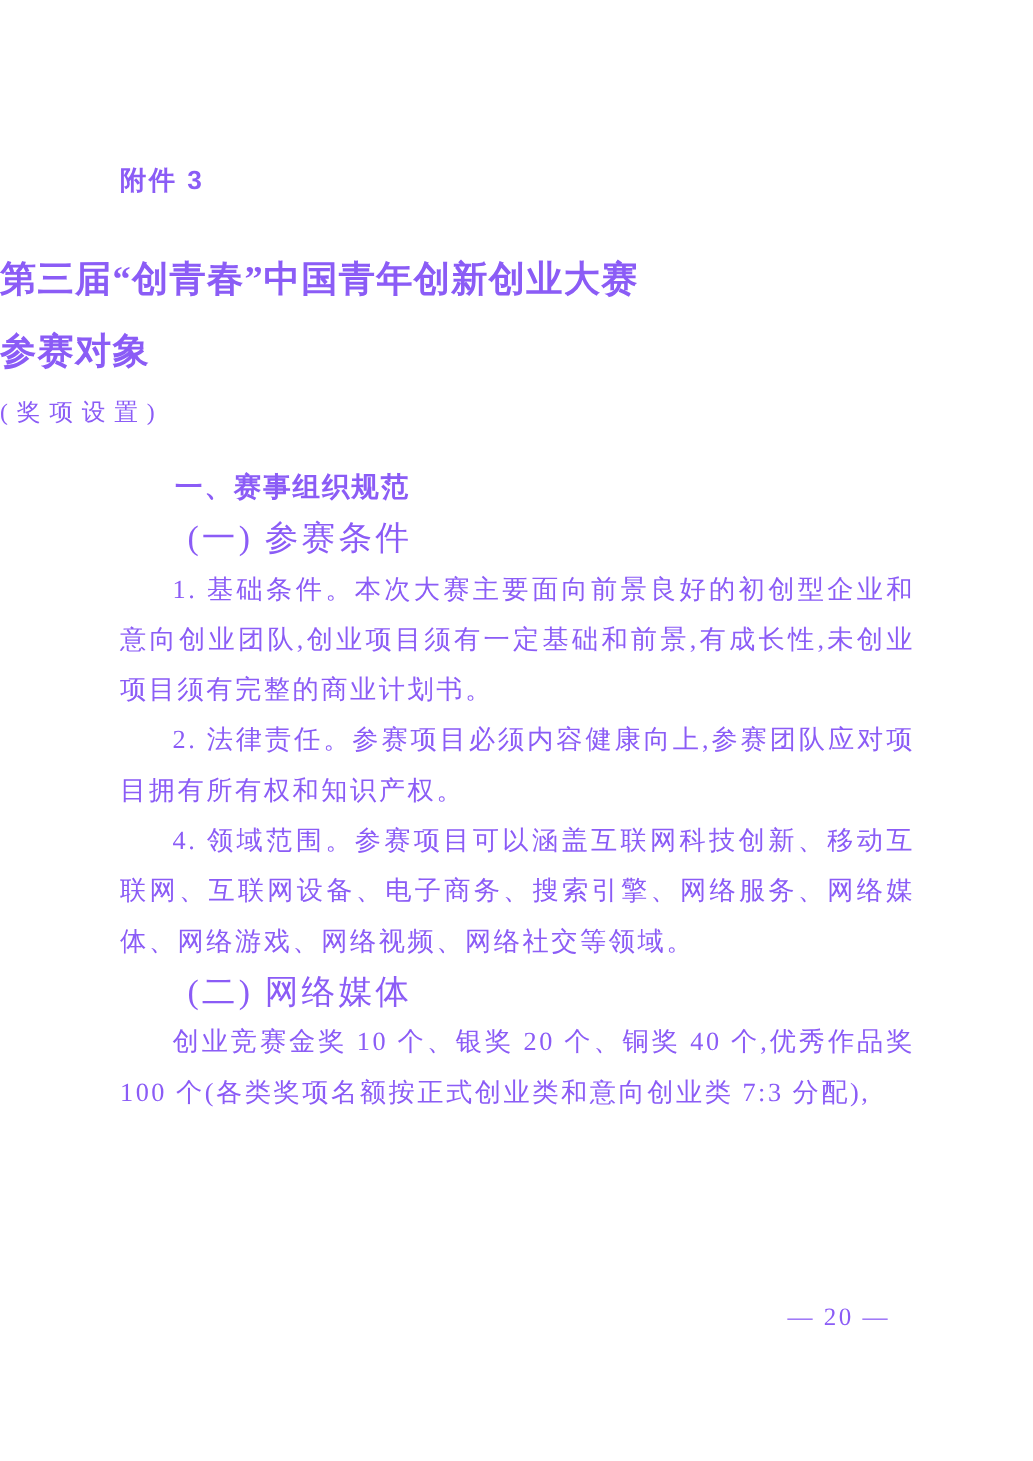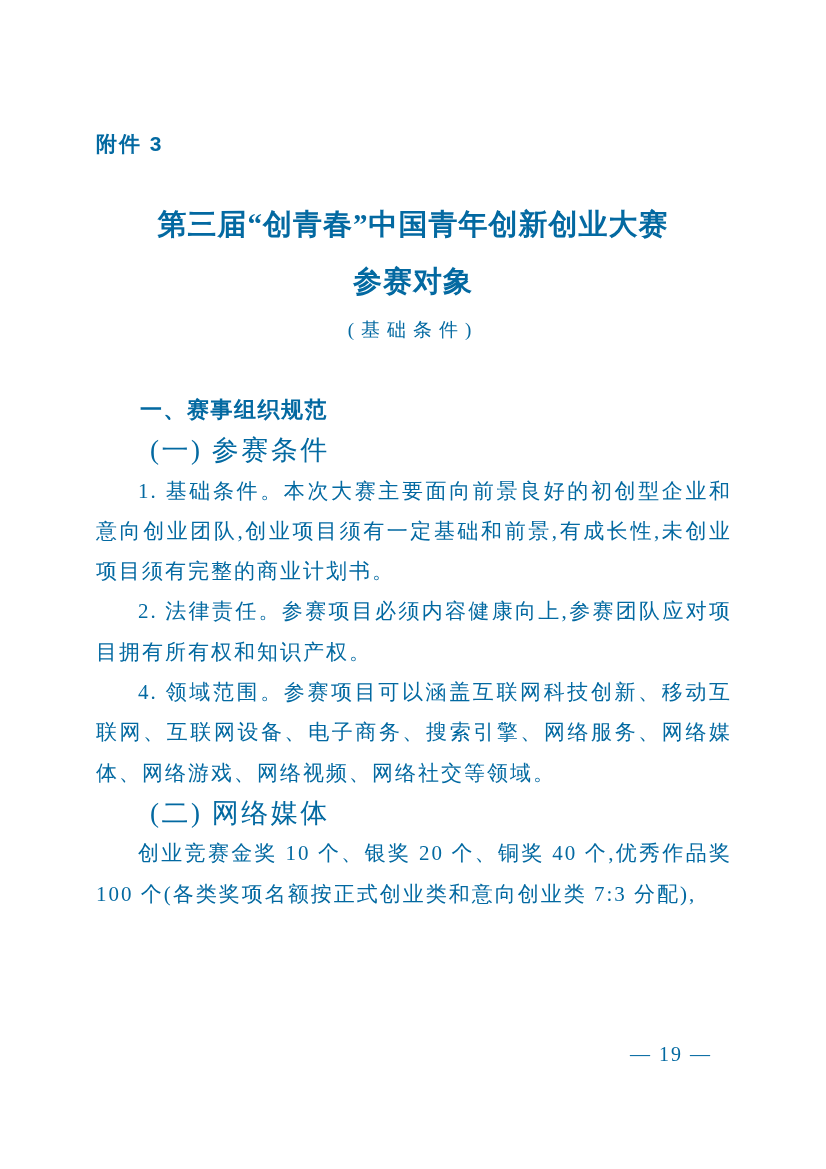--- a/index.html
+++ b/index.html
@@ -5,60 +5,60 @@
   html, body {
     margin: 0;
     padding: 0;
     background: #ffffff;
   }
   .page {
     position: relative;
     width: 826px;
     height: 1169px;
     background: #ffffff;
-    color: #0369a1;
+    color: #8b5cf6;
     overflow: hidden;
     font-family: "Liberation Serif", "DejaVu Serif", serif;
   }
   .attachment {
     position: absolute;
     left: 96px;
     top: 130px;
     font-size: 21px;
     font-weight: 700;
     letter-spacing: 2px;
     font-family: "Liberation Sans", "DejaVu Sans", sans-serif;
   }
   .title-block {
     position: absolute;
     left: 0;
     top: 206px;
     width: 100%;
-    text-align: center;
+    text-align: left;
   }
   .title-line {
     font-size: 29px;
     font-weight: 700;
     line-height: 36px;
     letter-spacing: 1px;
     font-family: "Liberation Serif", "DejaVu Serif", serif;
   }
   .title-line.second {
     margin-top: 21px;
   }
   .subtitle {
     margin-top: 18px;
     font-size: 19px;
     letter-spacing: 7px;
     font-family: "Liberation Serif", "DejaVu Serif", serif;
   }
   .doc-body {
     position: absolute;
     left: 96px;
-    top: 390px;
+    top: 370px;
     width: 636px;
   }
   .doc-body .h-section {
     margin: 0;
     font-size: 22px;
     font-weight: 700;
     line-height: 40.3px;
     text-indent: 2em;
     letter-spacing: 1.5px;
     font-family: "Liberation Sans", "DejaVu Sans", sans-serif;
@@ -94,28 +94,28 @@
 </head>
 <body>
 
 <div class="page">
 
   <div class="attachment">附件 3</div>
 
   <div class="title-block">
     <div class="title-line">第三届“创青春”中国青年创新创业大赛</div>
     <div class="title-line second">参赛对象</div>
-    <div class="subtitle">(基础条件)</div>
+    <div class="subtitle">(奖项设置)</div>
   </div>
 
   <div class="doc-body">
     <h2 class="h-section">一、赛事组织规范</h2>
     <h3 class="h-sub">(一) 参赛条件</h3>
     <p>1. 基础条件。本次大赛主要面向前景良好的初创型企业和意向创业团队,创业项目须有一定基础和前景,有成长性,未创业项目须有完整的商业计划书。</p>
     <p>2. 法律责任。参赛项目必须内容健康向上,参赛团队应对项目拥有所有权和知识产权。</p>
     <p>4. 领域范围。参赛项目可以涵盖互联网科技创新、移动互联网、互联网设备、电子商务、搜索引擎、网络服务、网络媒体、网络游戏、网络视频、网络社交等领域。</p>
     <h3 class="h-sub">(二) 网络媒体</h3>
     <p>创业竞赛金奖 10 个、银奖 20 个、铜奖 40 个,优秀作品奖 100 个(各类奖项名额按正式创业类和意向创业类 7:3 分配),</p>
   </div>
 
-  <div class="pagenum">— 19 —</div>
+  <div class="pagenum">— 20 —</div>
 
 </div>
 
 </body></html>

